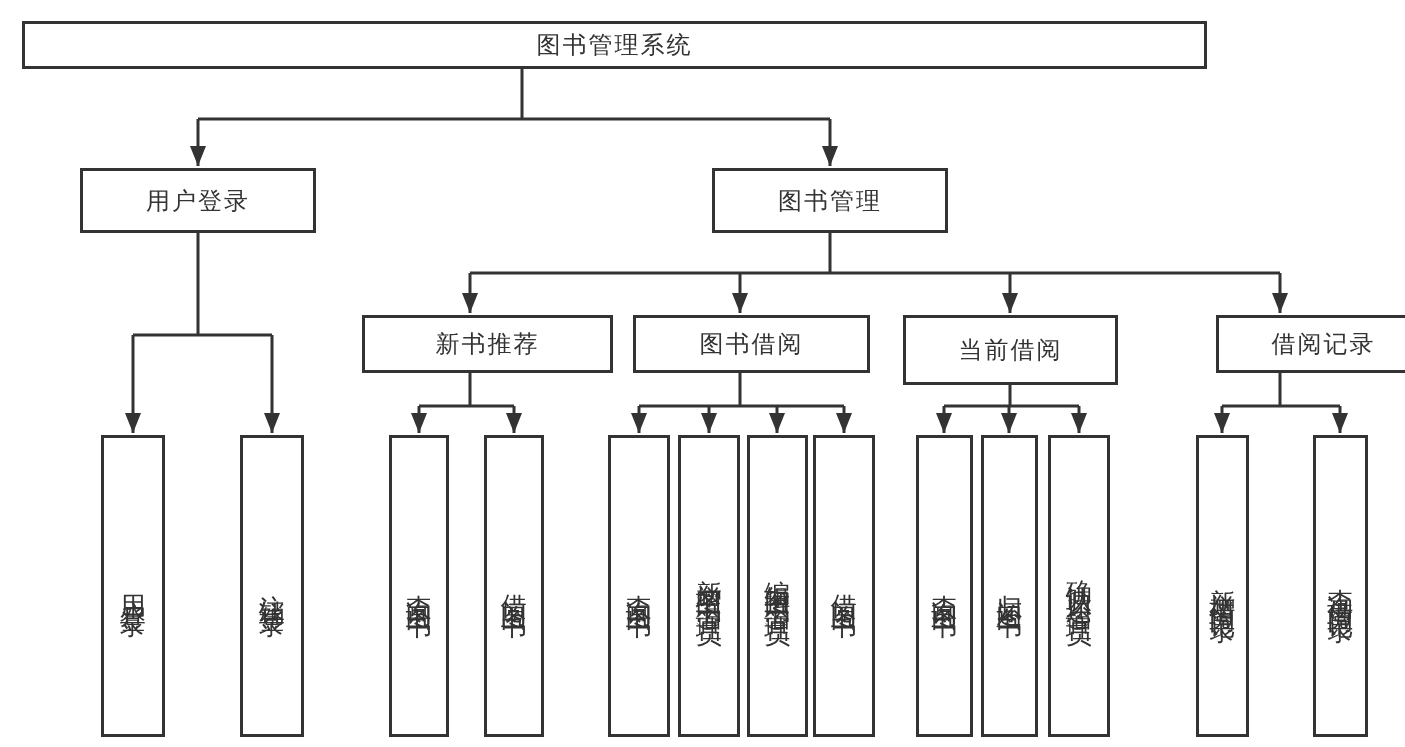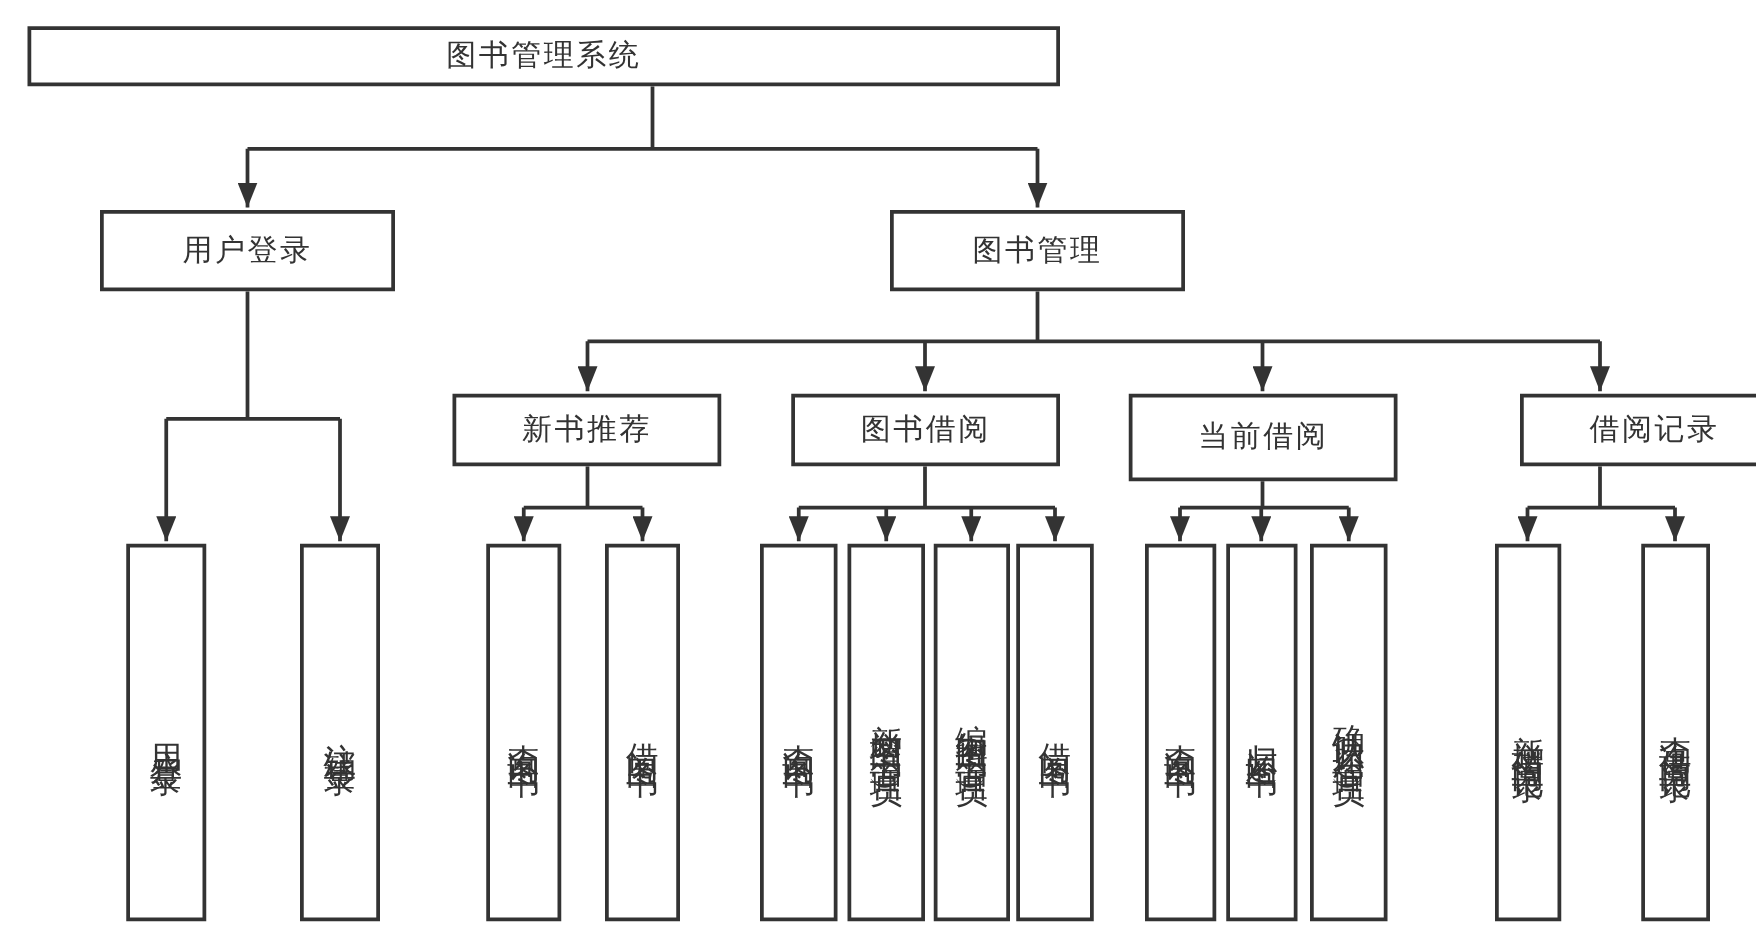--- a/index.html
+++ b/index.html
@@ -97,27 +97,27 @@
       <line x1="944" y1="406" x2="944" y2="433" marker-end="url(#arr)"></line>
       <line x1="1009" y1="406" x2="1009" y2="433" marker-end="url(#arr)"></line>
       <line x1="1079" y1="406" x2="1079" y2="433" marker-end="url(#arr)"></line>
 
       <path d="M1280 373 V406 M1222 406 H1340"></path>
       <line x1="1222" y1="406" x2="1222" y2="433" marker-end="url(#arr)"></line>
       <line x1="1340" y1="406" x2="1340" y2="433" marker-end="url(#arr)"></line>
     </g>
   </svg>
 
-  <div class="box h-box" style="left:22px; top:21px; width:826px; height:48px;">图书管理系统</div>
+  <div class="box h-box" style="left:22px; top:21px; width:1185px; height:48px;">图书管理系统</div>
 
   <div class="box h-box" style="left:80px; top:168px; width:236px; height:65px;">用户登录</div>
   <div class="box h-box" style="left:712px; top:168px; width:236px; height:65px;">图书管理</div>
 
-  <div class="box h-box" style="left:362px; top:315px; width:215px; height:58px;">新书推荐</div>
-  <div class="box h-box" style="left:633px; top:315px; width:215px; height:58px;">图书借阅</div>
+  <div class="box h-box" style="left:362px; top:315px; width:251px; height:58px;">新书推荐</div>
+  <div class="box h-box" style="left:633px; top:315px; width:237px; height:58px;">图书借阅</div>
   <div class="box h-box" style="left:903px; top:315px; width:215px; height:70px;">当前借阅</div>
   <div class="box h-box" style="left:1216px; top:315px; width:215px; height:58px;">借阅记录</div>
 
   <div class="box v-box" style="left:101px; top:435px; width:64px; height:302px;">用户登录</div>
   <div class="box v-box" style="left:240px; top:435px; width:64px; height:302px;">注销登录</div>
 
   <div class="box v-box" style="left:389px; top:435px; width:60px; height:302px;">查询图书</div>
   <div class="box v-box" style="left:484px; top:435px; width:60px; height:302px;">借阅图书</div>
 
   <div class="box v-box" style="left:608px; top:435px; width:62px; height:302px;">查询图书</div>

